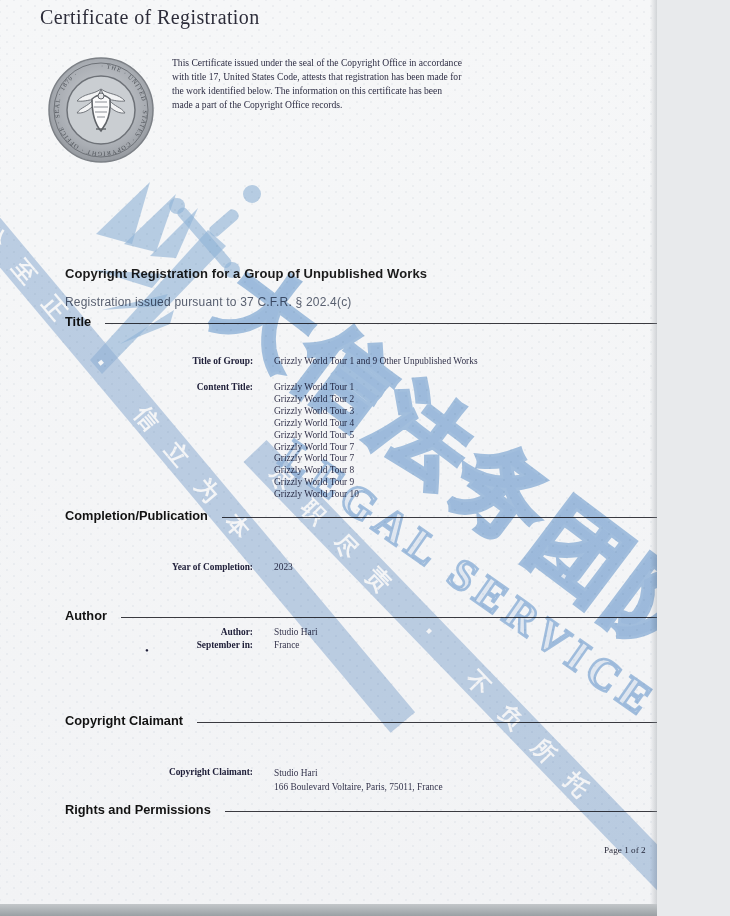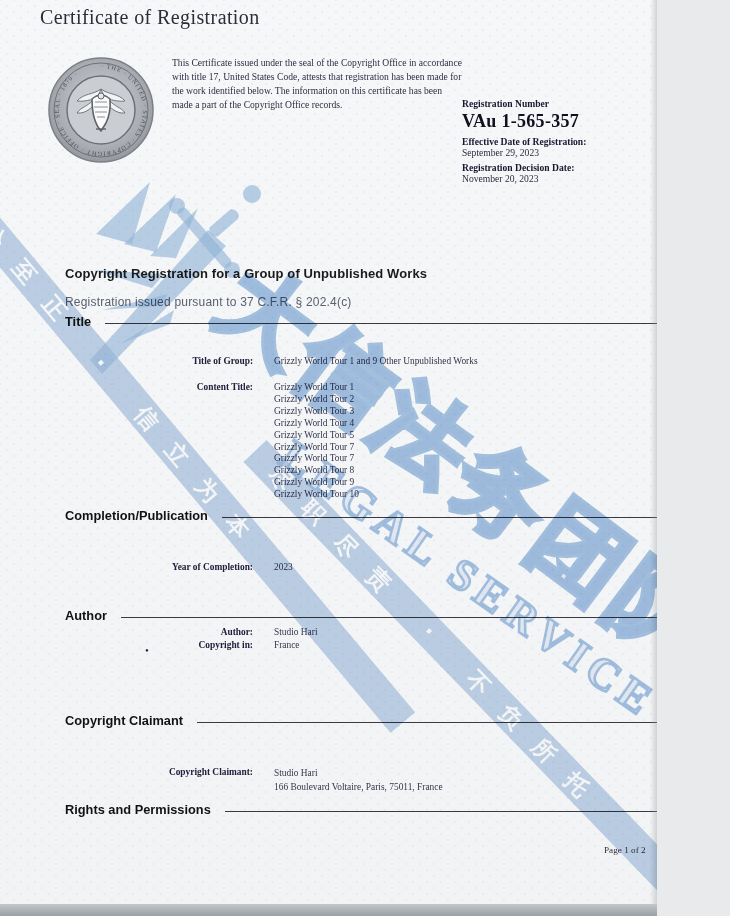--- a/index.html
+++ b/index.html
@@ -137,28 +137,20 @@
       <path d="M55,34 C63,40 72,38 79,46 C70,47 66,44 63,45 C69,52 75,52 79,58 C70,59 64,52 61,49 Z" fill="#f2f3f4" stroke="#72767c" stroke-width="1"></path>
       <path d="M46,44 q9,-8 18,0 q1,14 -4,24 q-5,8 -5,8 q-9,-10 -9,-32 z" fill="#fbfbfc" stroke="#5f6368" stroke-width="1.6"></path>
       <path d="M49,47 h12 M48,52 h14 M49,57 h12 M51,62 h8" stroke="#8b8f95" stroke-width="1.2" fill="none"></path>
       <circle cx="55" cy="41" r="3" fill="#e8e9eb" stroke="#5f6368" stroke-width="1"></circle>
       <path d="M50,74 h10" stroke="#5f6368" stroke-width="1.4"></path>
     </g>
   </svg>
 
   <p class="cert-text">This Certificate issued under the seal of the Copyright Office in accordance with title 17, United States Code, attests that registration has been made for the work identified below. The information on this certificate has been made a part of the Copyright Office records.</p>
 
-  <div class="regblock">
-    <div class="rl">Registration Number</div>
-    <div class="rn">VAu 1-565-357</div>
-    <div class="rl">Effective Date of Registration:</div>
-    <div class="rv">September 29, 2023</div>
-    <div class="rl">Registration Decision Date:</div>
-    <div class="rv">November 20, 2023</div>
-  </div>
 
   <div class="dochead">
     <div class="h">Copyright Registration for a Group of Unpublished Works</div>
     <div class="s">Registration issued pursuant to 37 C.F.R. § 202.4(c)</div>
   </div>
 
   <div class="section" id="sec-title">
     <div class="sec-head">
       <span>Title</span>
       <span class="rule"></span>
@@ -205,21 +197,21 @@
     <div>
 
         <div class="row arow">
           <span class="lbl">Author:</span>
           <span class="val">Studio Hari</span>
         </div>
 
 
 
         <div class="row arow">
-          <span class="lbl">Copyright in:</span>
+          <span class="lbl">September in:</span>
           <span class="val">France</span>
         </div>
       </div>
   </div>
 
   <div class="section" id="sec-claimant">
     <div class="sec-head">
       <span>Copyright Claimant</span>
       <span class="rule"></span>
     </div>

